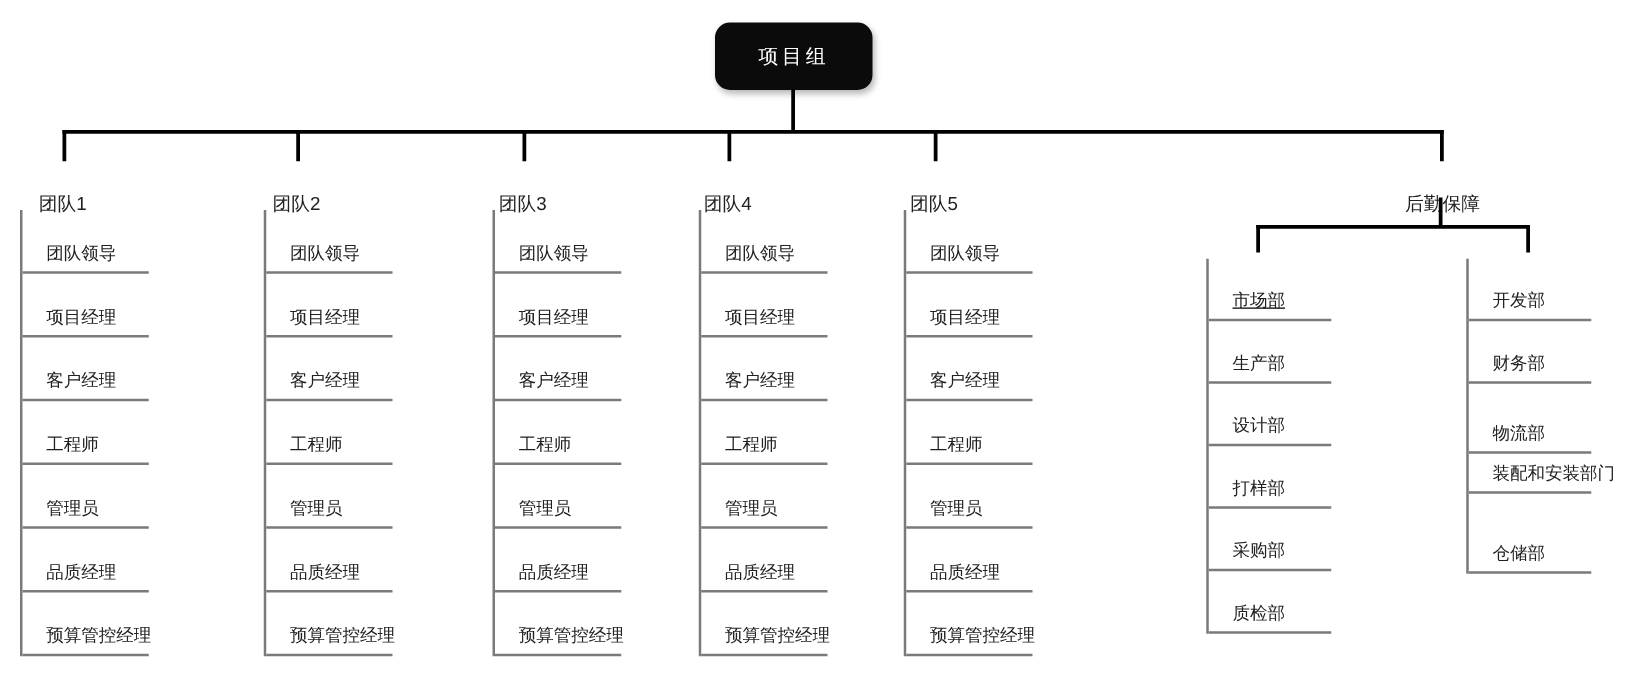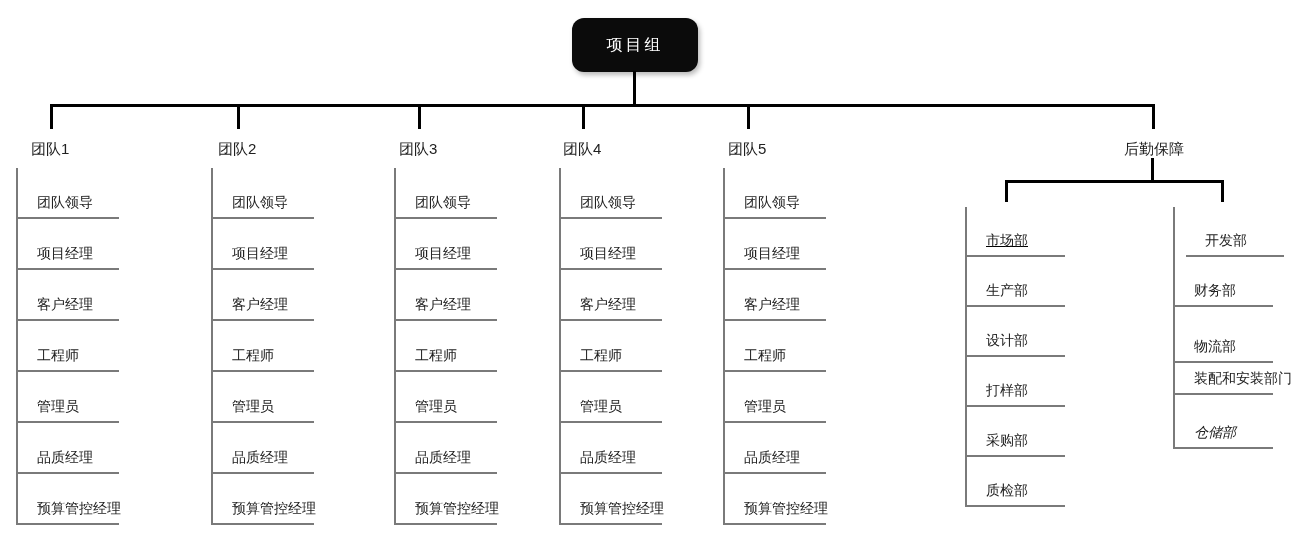--- a/index.html
+++ b/index.html
@@ -31,20 +31,21 @@
     font-size: 16px;
     letter-spacing: 3px;
     box-shadow: 2px 3px 5px rgba(0,0,0,.28);
   }
   .topic-label {
     position: absolute;
     font-size: 15px;
     line-height: 16px;
     color: var(--text, #212121);
     white-space: nowrap;
+    margin-top: 15px;
   }
   .branch-col {
     position: absolute;
     border-left: 2px solid var(--branch-line, #7a7a7a);
   }
   .branch-item {
     position: relative;
     border-bottom: 2px solid var(--branch-line, #7a7a7a);
     display: flex;
     align-items: flex-end;
@@ -216,29 +217,29 @@
         <span class="item-text">打样部</span>
       </div>
       <div class="branch-item" style="height: 50px; width: 98px;">
         <span class="item-text">采购部</span>
       </div>
       <div class="branch-item" style="height: 50px; width: 98px;">
         <span class="item-text">质检部</span>
       </div>
     </div>
     <div class="branch-col" style="left: 1173px; top: 207px;">
-      <div class="branch-item" style="height: 50px; width: 98px; margin-left: 11px;">
+      <div class="branch-item" style="height: 50px; width: 98px;">
         <span class="item-text">开发部</span>
       </div>
       <div class="branch-item" style="height: 50px; width: 98px;">
         <span class="item-text">财务部</span>
       </div>
       <div class="branch-item" style="height: 56px; width: 98px;">
         <span class="item-text">物流部</span>
       </div>
       <div class="branch-item" style="height: 32px; width: 98px;">
         <span class="item-text">装配和安装部门</span>
       </div>
-      <div class="branch-item" style="height: 54px; width: 98px; font-style: italic;">
+      <div class="branch-item" style="height: 64px; width: 98px;">
         <span class="item-text">仓储部</span>
       </div>
     </div>
   </div>
 
 </body></html>

